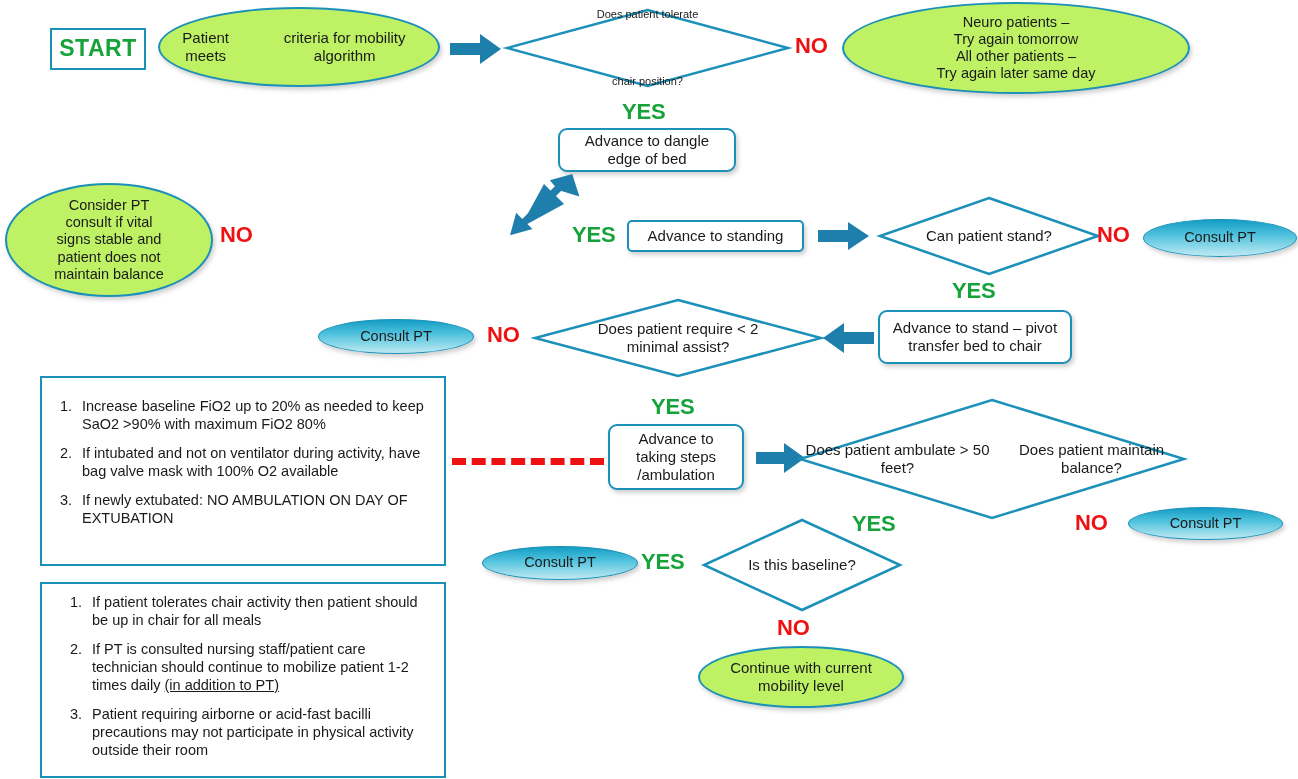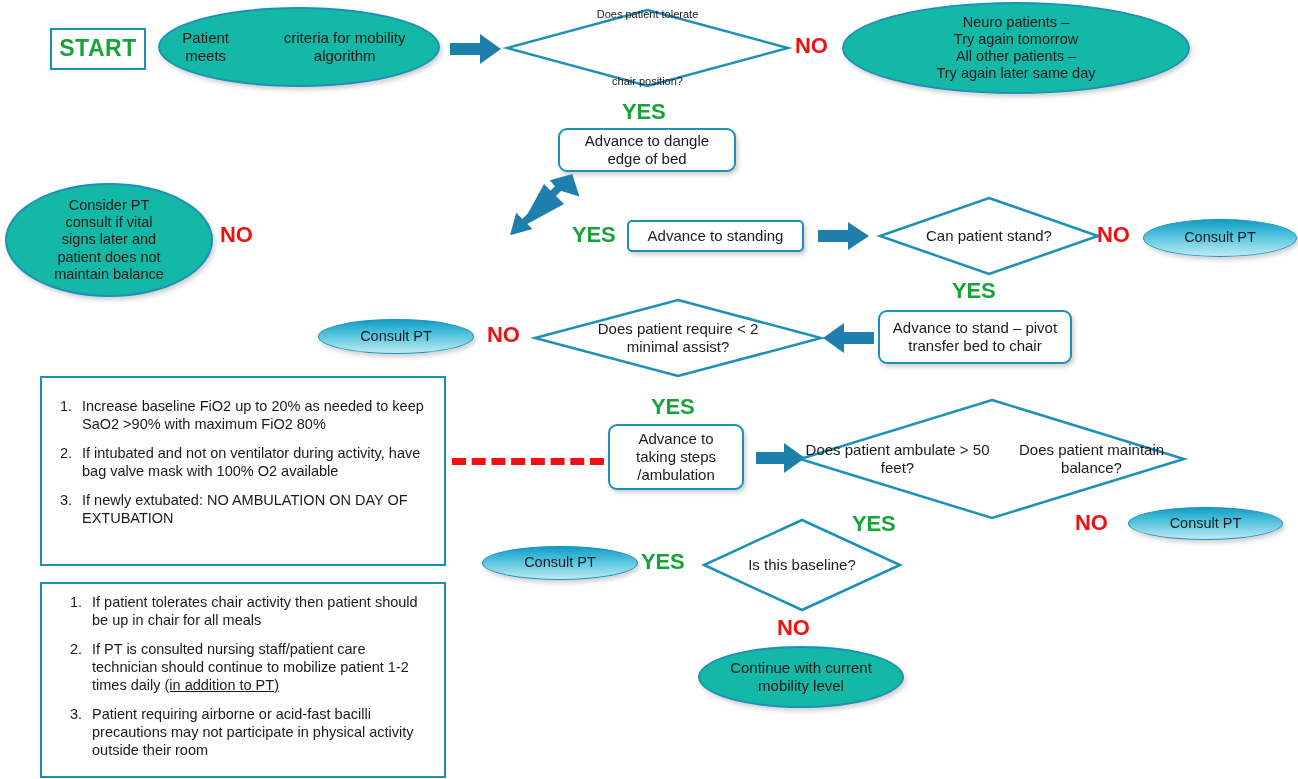--- a/index.html
+++ b/index.html
@@ -13,21 +13,21 @@
 
   
   .ctr{display:flex;align-items:center;justify-content:center;text-align:center;
        width:100%;height:100%;line-height:1.18;}
   .lbl{position:absolute;font-weight:bold;letter-spacing:-.2px;white-space:nowrap;}
   .yes{color:#17a33a;}
   .no{color:#ee1111;}
 
   
   .ellipse{
-    border:2.5px solid #1b90b8;border-radius:50%;background:#14b8a6;
+    border:2.5px solid #1b90b8;border-radius:50%;background:#bef264;
     box-shadow:2px 3px 4px rgba(120,120,120,.35);
   }
   .rrect{
     border:2.5px solid #1b90b8;border-radius:9px;background:#fff;
     box-shadow:2px 3px 4px rgba(120,120,120,.35);
   }
   .rect{
     border:2.5px solid #1b90b8;background:#fff;
   }
   .pill{
@@ -111,21 +111,21 @@
     <svg width="72" height="66" viewBox="0 0 72 66">
       <path d="M63 2 L70 24 L50 18 L18 50 L24 56 L2 62 L8 40 L14 46 L46 14 L41 8 Z" fill="#1f7fac" transform="scale(1.02)"></path>
       <path d="M60 4 L44 20 L36 12 L12 56 L56 32 L48 24 L64 8 Z" fill="#1f7fac"></path>
     </svg>
   </div>
 
   <div class="node ellipse" style="left:5px;top:183px;width:208px;height:114px;">
     <div class="ctr" style="font-size:14.5px;flex-direction:column;">
       <span>Consider PT</span>
       <span>consult if vital</span>
-      <span>signs later and</span>
+      <span>signs stable and</span>
       <span>patient does not</span>
       <span>maintain balance</span>
     </div>
   </div>
 
   <div class="lbl no" style="left:220px;top:222px;font-size:22px;">NO</div>
 
 
   <div class="lbl yes" style="left:572px;top:222px;font-size:22px;">YES</div>
 

